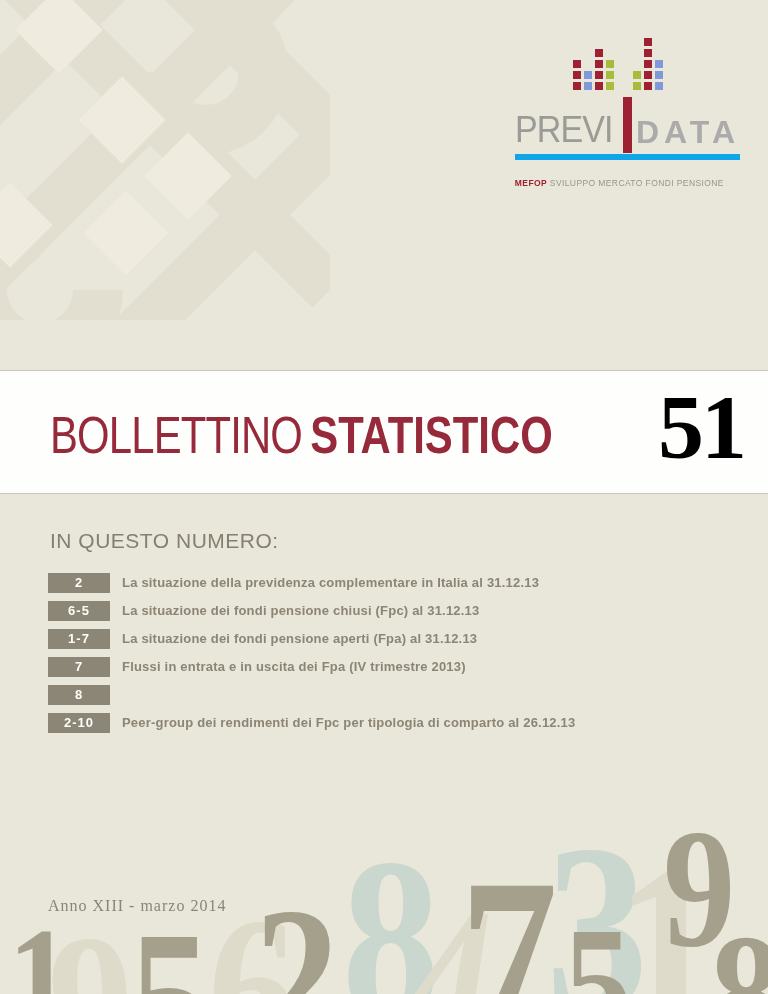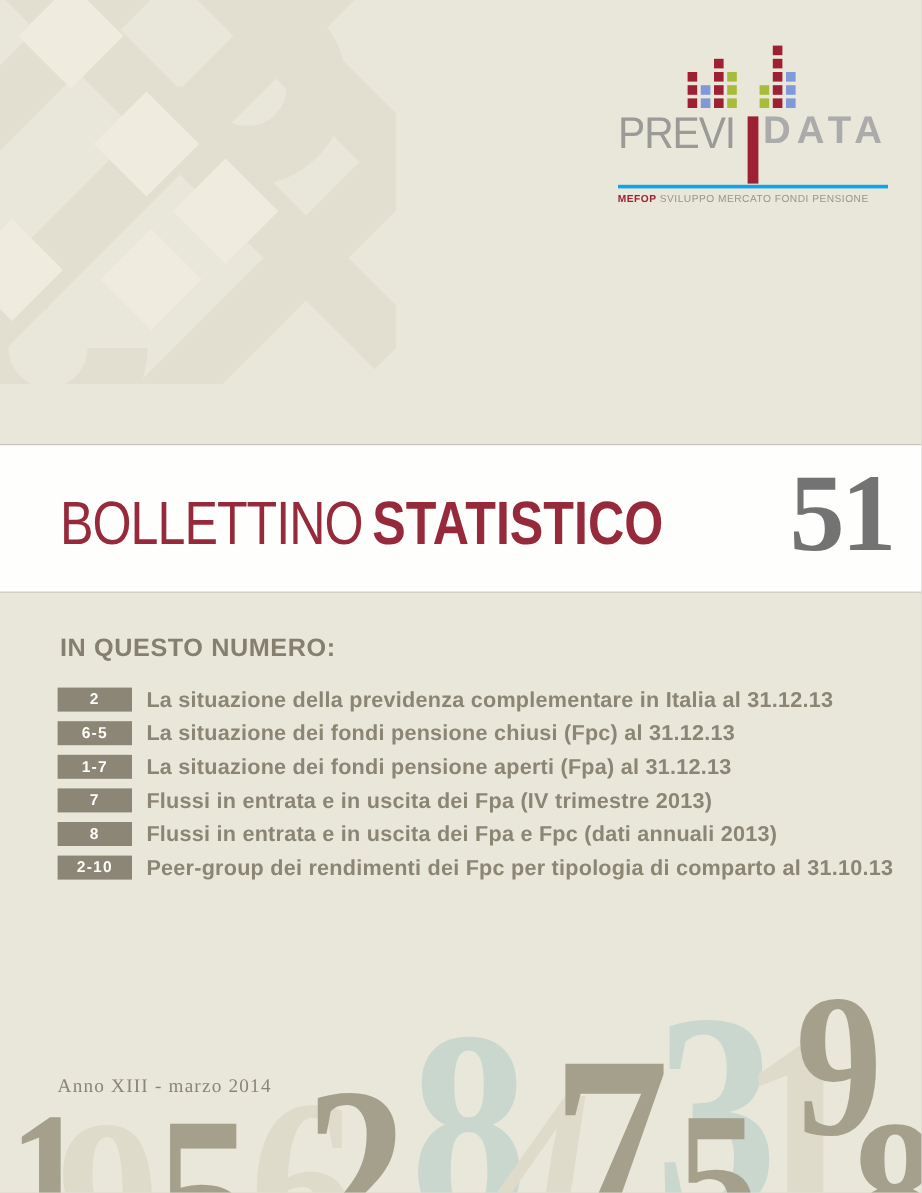--- a/index.html
+++ b/index.html
@@ -8,46 +8,46 @@
     background:#e9e6da;font-family:"Liberation Sans",sans-serif;
   }
   
   .watermark{position:absolute;top:0;left:0;z-index:0;}
   
   .logo{position:absolute;top:36px;right:28px;z-index:2;text-align:left;}
   .eq{display:flex;align-items:flex-end;gap:3px;margin-left:58px;height:54px;}
   .eq-col{display:flex;flex-direction:column;gap:3px;}
   .eq-col.eq-gap{margin-left:16px;}
   .eq-sq{width:8px;height:8px;}
-  .word{display:flex;align-items:flex-start;margin-top:2px;line-height:1;}
+  .word{display:flex;align-items:flex-end;margin-top:2px;line-height:1;}
   .previ{font-size:37px;font-weight:400;color:#9a9a97;letter-spacing:-1px;transform:scaleX(.92);transform-origin:left bottom;}
   .logo-bar{width:9px;height:56px;background:#9e2133;margin:0 4px 0 2px;align-self:flex-end;position:relative;top:5px;}
   .data{font-size:32px;font-weight:bold;color:#ababab;letter-spacing:5px;}
-  .tagline{border-top:3px solid #0ea5e9;margin-top:6px;padding-top:3px;font-size:8.5px;
+  .tagline{border-top:6px solid #0ea5e9;margin-top:6px;padding-top:18px;font-size:8.5px;
     color:#98958c;letter-spacing:.4px;white-space:nowrap;}
   .mefop{color:#9e2133;font-weight:bold;}
   
   .band{
     position:absolute;top:370px;left:0;width:768px;height:122px;z-index:3;
     background:#fefefc;border-top:1px solid #c9c6b9;border-bottom:1px solid #c9c6b9;
   }
   .band h1{position:absolute;left:50px;bottom:32px;margin:0;font-weight:400;
     font-size:51px;line-height:1;color:#96293a;letter-spacing:-1px;
     transform:scaleX(.82);transform-origin:left bottom;white-space:nowrap;}
   .title-bold{font-weight:bold;margin-left:10px;letter-spacing:0;}
   .issue{position:absolute;right:24px;bottom:20px;font-family:"Liberation Serif",serif;
-    font-weight:bold;font-size:92px;line-height:1;color:#737373;letter-spacing:-3px;}
+    font-weight:bold;font-size:92px;line-height:1;color:#000000;letter-spacing:-3px;}
   
   .toc-heading{position:absolute;left:50px;top:529px;z-index:3;margin:0;
-    font-size:21px;font-weight:bold;color:#857f6f;letter-spacing:.5px;}
+    font-size:21px;font-weight:normal;color:#857f6f;letter-spacing:.5px;}
   .toc{position:absolute;left:48px;top:573px;z-index:3;}
   .toc-row{display:flex;align-items:center;margin-bottom:8px;height:20px;}
   .toc-badge{width:62px;height:20px;background:#8b8675;color:#fdfdfa;
     font-size:13px;font-weight:bold;text-align:center;line-height:20px;letter-spacing:1px;flex:0 0 62px;}
-  .toc-title{margin-left:12px;font-size:18px;font-weight:bold;color:#8b8574;
+  .toc-title{margin-left:12px;font-size:13px;font-weight:bold;color:#8b8574;
     letter-spacing:.2px;white-space:nowrap;line-height:20px;}
   
   .edition{position:absolute;left:48px;top:897px;z-index:10;
     font-family:"Liberation Serif",serif;font-size:16px;color:#8a8578;letter-spacing:1px;}
   .digits{position:absolute;left:0;right:0;bottom:0;height:300px;overflow:hidden;z-index:1;}
   .digit{position:absolute;font-family:"Liberation Serif",serif;font-weight:bold;
     line-height:1;transform:scaleX(.85);transform-origin:left bottom;user-select:none;}
 </style>
 </head>
 <body>
@@ -141,25 +141,24 @@
       <div class="toc-row">
         <span class="toc-badge">1-7</span>
         <span class="toc-title">La situazione dei fondi pensione aperti (Fpa) al 31.12.13</span>
       </div>
       <div class="toc-row">
         <span class="toc-badge">7</span>
         <span class="toc-title">Flussi in entrata e in uscita dei Fpa (IV trimestre 2013)</span>
       </div>
       <div class="toc-row">
         <span class="toc-badge">8</span>
-        <span class="toc-title">Flussi in entrata e in uscita dei Fpa e Fpc (dati annuali 2013)</span>
       </div>
       <div class="toc-row">
         <span class="toc-badge">2-10</span>
-        <span class="toc-title">Peer-group dei rendimenti dei Fpc per tipologia di comparto al 31.10.13</span>
+        <span class="toc-title">Peer-group dei rendimenti dei Fpc per tipologia di comparto al 26.12.13</span>
       </div>
     </div>
 
   <div class="edition">Anno XIII - marzo 2014</div>
 
   <div class="digits">
       <span class="digit" style="left: 8px; bottom: -61px; font-size: 150px; color: rgb(164, 160, 139); z-index: 4;">1</span>
       <span class="digit" style="left: 48px; bottom: -110px; font-size: 200px; color: rgb(223, 219, 203); z-index: 1;">9</span>
       <span class="digit" style="left: 130px; bottom: -99px; font-size: 190px; color: rgb(164, 160, 139); z-index: 4;">5</span>
       <span class="digit" style="left: 208px; bottom: -101px; font-size: 210px; color: rgb(223, 219, 203); z-index: 1;">6</span>

